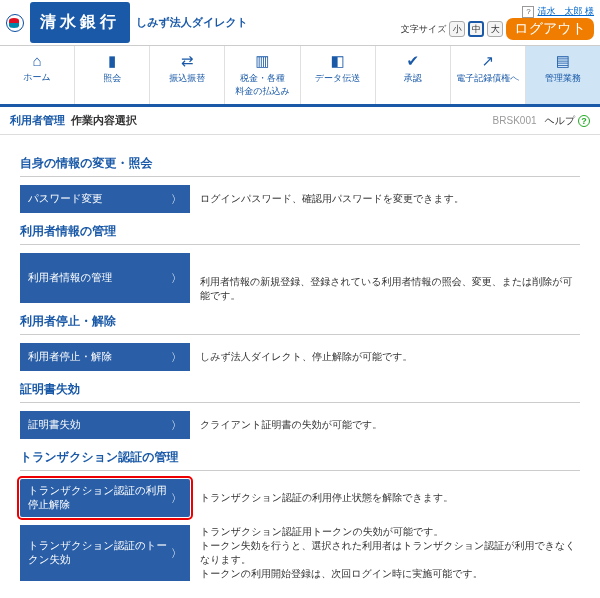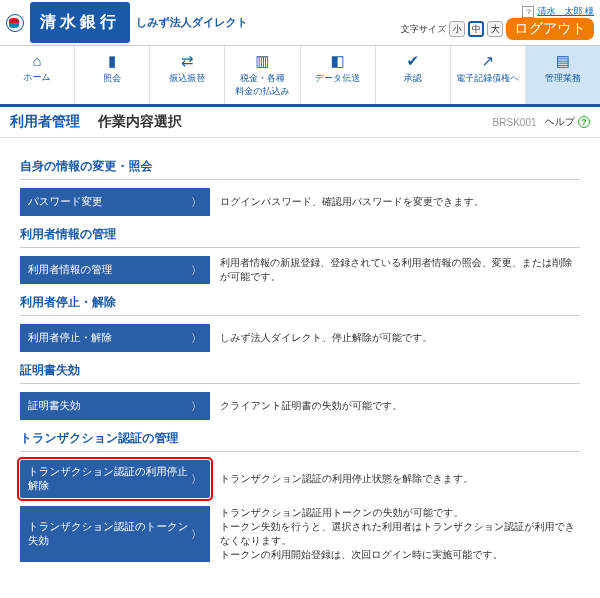--- a/index.html
+++ b/index.html
@@ -19,31 +19,31 @@
 .fontsize-row{display:flex;align-items:center;justify-content:flex-end;gap:3px;margin-top:0}
 .size-btn{display:inline-block;width:16px;height:16px;border:1px solid #aaa;border-radius:3px;font-size:9px;text-align:center;line-height:14px;background:#f4f4f4;cursor:pointer}
 .size-btn.active{border:2px solid #1959a8;line-height:12px}
 .logout-btn{background:#f07c00;color:#fff;border:none;border-radius:7px;padding:2px 8px;font-size:14px;cursor:pointer}
 .nav{display:flex;border-bottom:3px solid #1959a8}
 .nav-item{flex:1;text-align:center;padding:6px 2px;font-size:9px;color:#1959a8;cursor:pointer;border-right:1px solid #e0e0e0}
 .nav-item:last-child{border-right:none}
 .nav-item.active{background:#cfe4f4}
 .nav-icon{font-size:15px;display:block;margin-bottom:2px;color:#1959a8}
 .subheader{display:flex;align-items:center;justify-content:space-between;padding:6px 10px;border-bottom:1px solid #ddd}
-.breadcrumb{display:flex;gap:18px;font-size:14px}
+.breadcrumb{display:flex;gap:6px;font-size:11px}
 .bc-active{color:#1959a8;font-weight:bold}
 .bc-rest{color:#333;font-weight:bold}
 .sub-right{display:flex;align-items:center;gap:8px;font-size:10px}
 .code{color:#999}
 .help{color:#333}
 .help-icon{display:inline-block;width:12px;height:12px;border:1.5px solid #2a2;border-radius:50%;color:#2a2;font-size:9px;text-align:center;line-height:10px;font-weight:bold}
 .content{padding:10px 20px}
 .section-title{color:#1959a8;font-size:12px;font-weight:bold;border-bottom:1px solid #ccc;padding:10px 0 4px}
 .row{display:flex;align-items:stretch;margin-top:8px;gap:10px}
-.action-btn{background:#2a5fa8;color:#fff;width:190px;min-height:28px;display:flex;align-items:center;justify-content:space-between;padding:5px 8px;font-size:10.5px;cursor:pointer;flex-shrink:0}
+.action-btn{background:#2a5fa8;color:#fff;width:170px;min-height:28px;display:flex;align-items:center;justify-content:space-between;padding:5px 8px;font-size:10.5px;cursor:pointer;flex-shrink:0}
 .action-btn .chev{font-size:11px}
 .row.highlight .action-btn{outline:2.5px solid #e00;outline-offset:1px;border-radius:2px}
 .desc{font-size:10px;color:#333;display:flex;align-items:center;line-height:1.4}
 </style>
 </head>
 <body>
 
 <div class="header">
   <div class="header-left">
     <span class="logo-mark"></span>
@@ -99,21 +99,21 @@
         <span class="chev">〉</span>
       </div>
       <div class="desc" style="white-space: pre-line;">ログインパスワード、確認用パスワードを変更できます。</div>
     </div>
     <div class="section-title">利用者情報の管理</div>
     <div class="row">
       <div class="action-btn">
         <span>利用者情報の管理</span>
         <span class="chev">〉</span>
       </div>
-      <div class="desc" style="white-space: pre-line;">利用者情報の新規登録、登録されている利用者情報の照会、変更、または削除が可能です。</div>
+      <div class="desc" style="white-space: pre-line; margin-top: 22px;">利用者情報の新規登録、登録されている利用者情報の照会、変更、または削除が可能です。</div>
     </div>
     <div class="section-title">利用者停止・解除</div>
     <div class="row">
       <div class="action-btn">
         <span>利用者停止・解除</span>
         <span class="chev">〉</span>
       </div>
       <div class="desc" style="white-space: pre-line;">しみず法人ダイレクト、停止解除が可能です。</div>
     </div>
     <div class="section-title">証明書失効</div>

